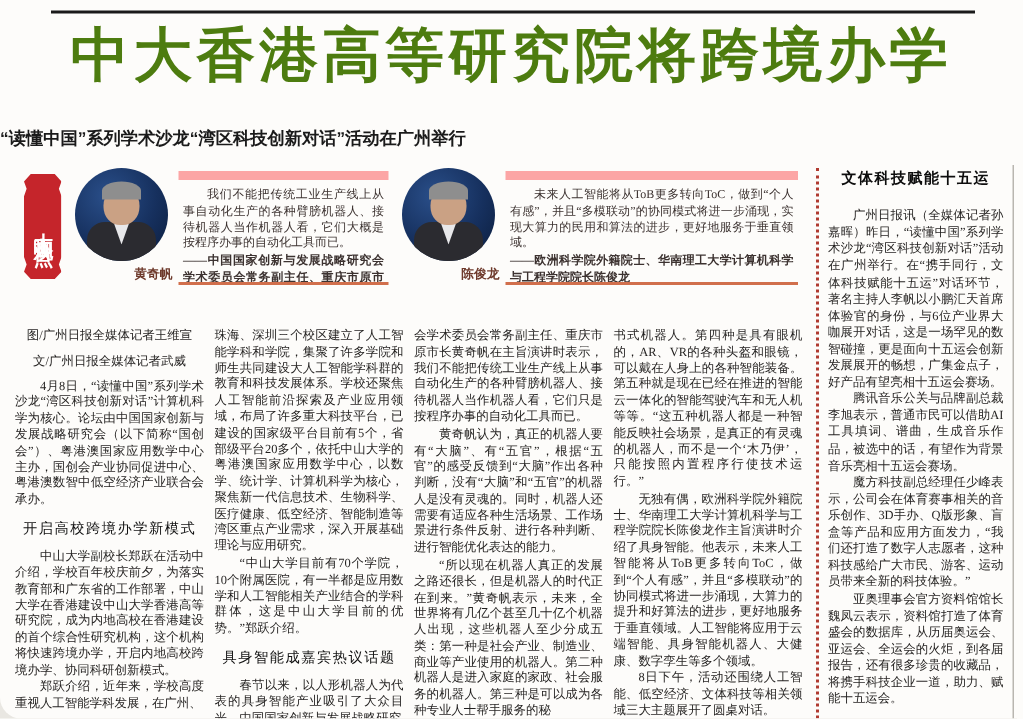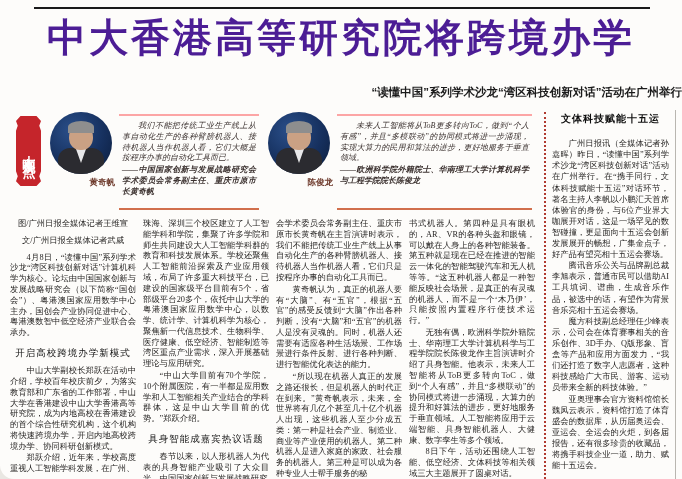--- a/index.html
+++ b/index.html
@@ -5,25 +5,25 @@
   html,body{margin:0;padding:0;}
   body{background:#e9e7e2;font-family:"Liberation Serif", serif;}
   .page{
     position:relative;width:682px;height:479px;margin:0 auto;
     background:#fdfcfa;overflow:hidden;box-sizing:border-box;
     border-radius:0 0 0 14px;
   }
   .top-rule{height:2px;background:#1a1a1a;margin:7px 32px 0 34px;}
   .headline{
     text-align:center;font-family:"Liberation Sans", sans-serif;
-    font-weight:bold;font-size:39px;letter-spacing:3px;color:#4c1d95;
+    font-weight:bold;font-size:39px;letter-spacing:3px;color:#4d7c0f;
     margin-top:9px;line-height:1.05;
   }
   .subtitle{
-    text-align:right;font-family:"Liberation Sans", sans-serif;
+    text-align:left;font-family:"Liberation Sans", sans-serif;
     font-weight:bold;font-size:11.5px;color:#1a1a1a;margin-top:7px;
   }
   .content{display:flex;margin:10px 6px 0 10px;}
   .main-zone{width:528px;flex:none;}
   .divider{
     flex:none;width:0;border-left:2px dotted #b03a30;margin:2px 6px 0 6px;
   }
   .side-zone{flex:1;padding-right:6px;border-right:1.5px solid #b9b6b0;}
 
   
@@ -41,23 +41,23 @@
     width:62px;height:62px;border-radius:50%;margin:0 auto;overflow:hidden;
     background:radial-gradient(circle at 35% 30%, #2a4f8a 0%, #16305e 55%, #0b1c3a 100%);
     position:relative;
   }
   .photo .head{position:absolute;left:19px;top:12px;width:24px;height:26px;border-radius:50% 50% 46% 46%;background:#caa184;}
   .photo .hair{position:absolute;left:18px;top:9px;width:26px;height:12px;border-radius:50% 50% 0 0;background:#8e8e8e;}
   .photo .body{position:absolute;left:8px;top:36px;width:46px;height:28px;border-radius:12px 12px 0 0;background:#2b2b30;}
   .photo .shirt{position:absolute;left:26px;top:37px;width:10px;height:14px;background:#e8e8ea;clip-path:polygon(0 0,100% 0,50% 100%);}
   .caption{font-size:8.5px;color:#6e3a2c;font-weight:bold;margin-top:3px;font-family:"Liberation Sans", sans-serif;}
   .quote{
-    margin:4px 6px 0 4px;border-top:2px solid #fca5a5;border-bottom:2px solid #d16f4c;
+    margin:4px 6px 0 4px;border-top:6px solid #fca5a5;border-bottom:2px solid #d16f4c;
     padding:5px 3px 4px 3px;font-size:8px;line-height:1.35;color:#3c3230;
-    font-style:italic;text-align:justify;height:96px;box-sizing:border-box;overflow:hidden;
+    text-align:justify;height:76px;box-sizing:border-box;overflow:hidden;
   }
   .quote .q-attr{font-weight:bold;text-indent:0;margin-top:1px;}
   .quote .q-text{text-indent:2em;}
   .q1{width:140px;flex:none;}
   .q2{flex:1;}
 
   
   .cols{display:flex;gap:7px;margin-top:5px;}
   .col{
     width:126px;flex:none;font-size:8.3px;line-height:1.3;color:#211f1e;

